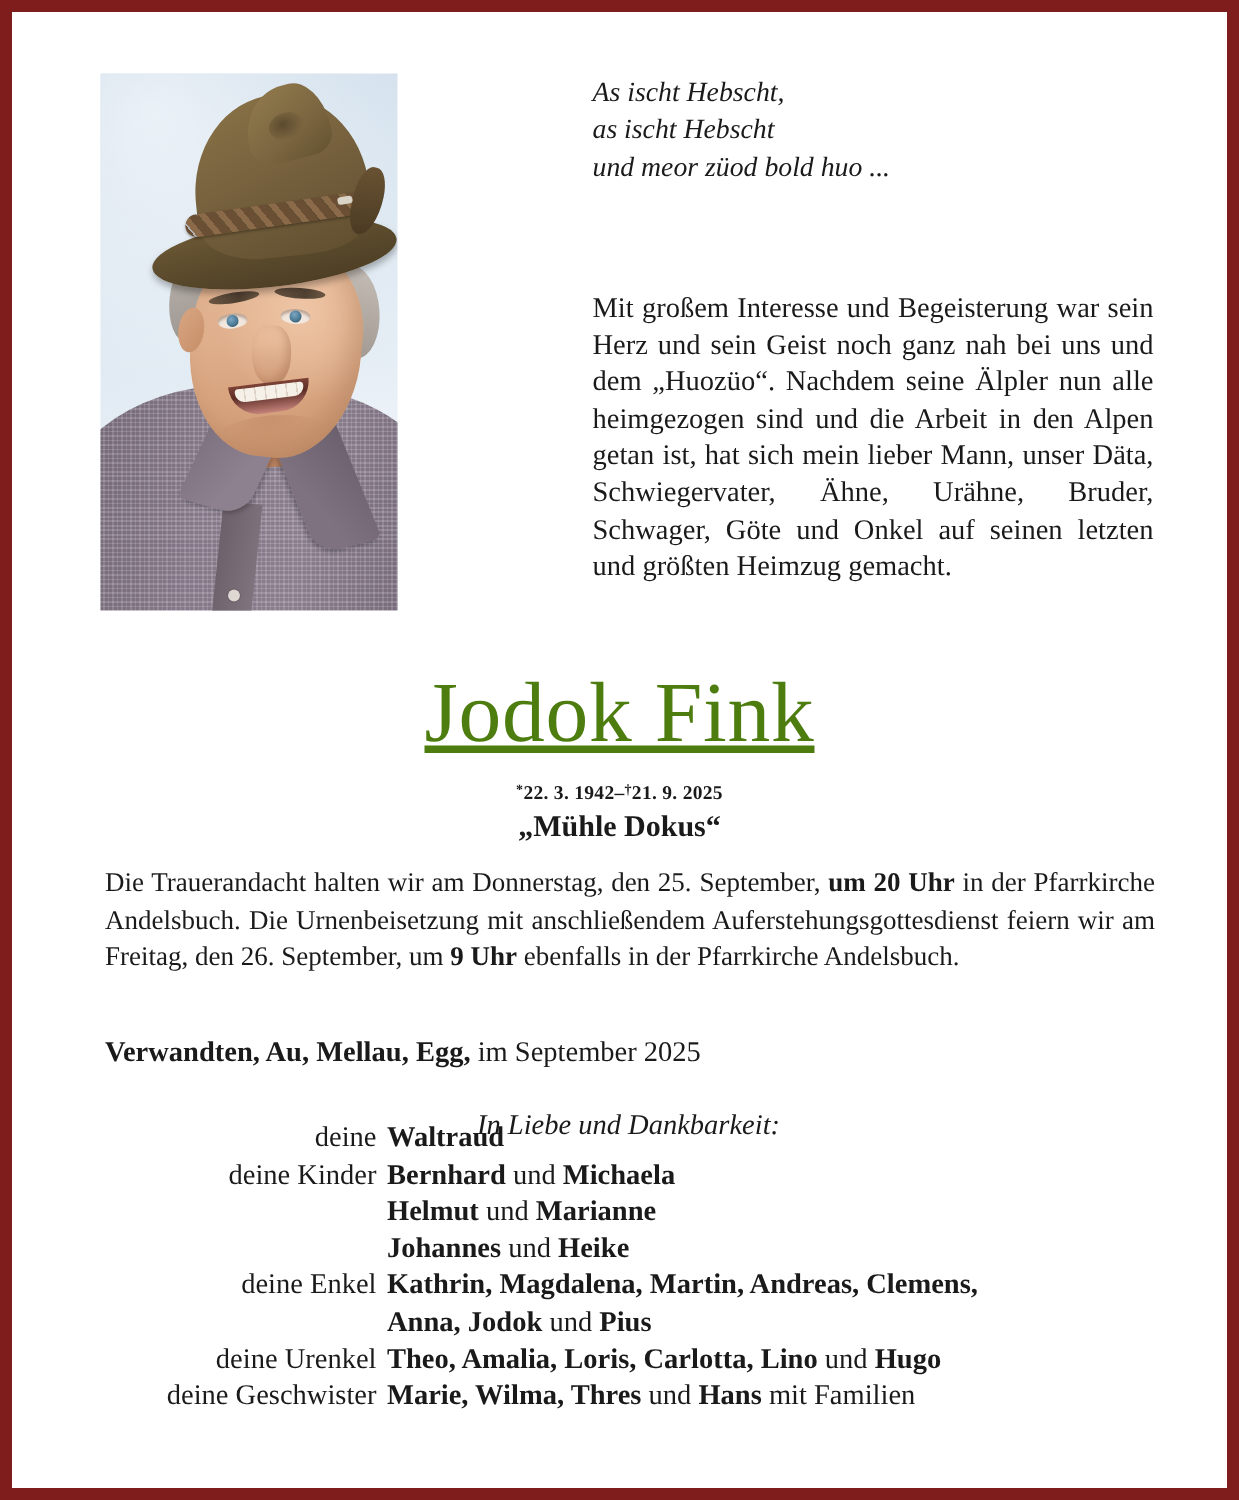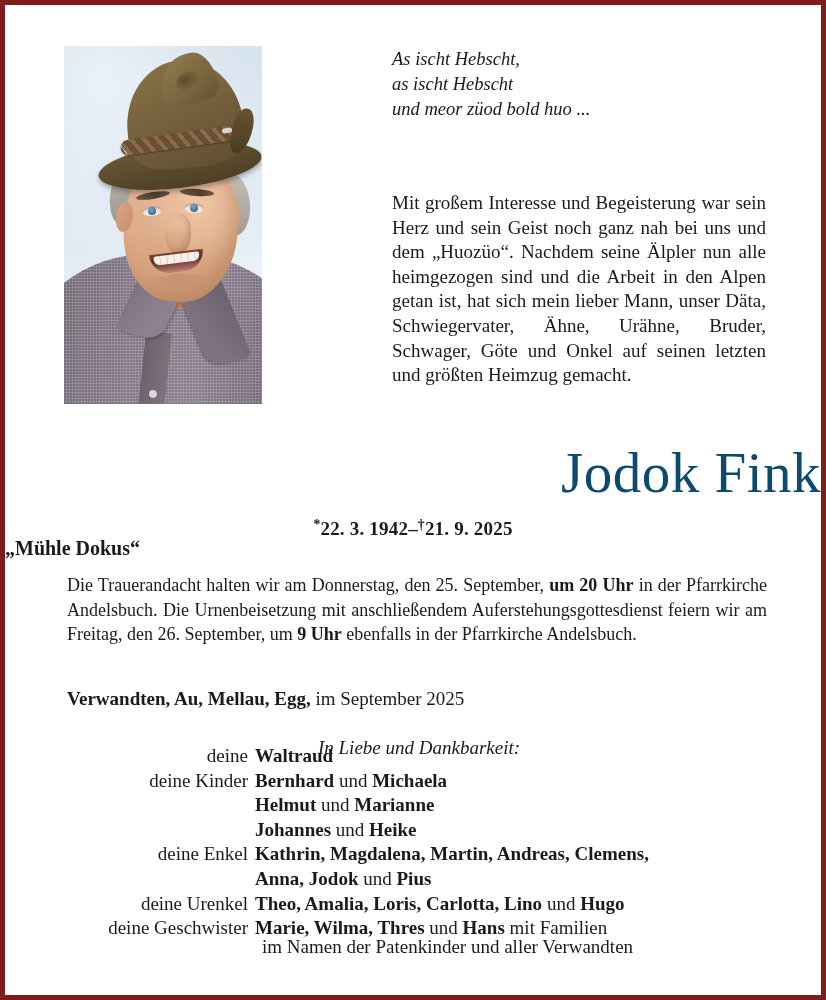--- a/index.html
+++ b/index.html
@@ -11,21 +11,21 @@
     font-family: "Liberation Serif", "DejaVu Serif", serif;
     color: #1a1a1a;
   }
 
   .notice {
     position: relative;
     width: 826px;
     height: 1000px;
     box-sizing: border-box;
     background: #ffffff;
-    border: 5px solid #7f1d1d;
+    border: 8px solid #7f1d1d;
     overflow: hidden;
   }
 
   .inner {
     position: relative;
     width: 100%;
     height: 100%;
     box-sizing: border-box;
     background: #ffffff;
   }
@@ -325,49 +325,50 @@
     text-align: justify;
     text-justify: inter-word;
     hyphens: manual;
   }
 
   .deceased-name {
     position: absolute;
     left: 0;
     right: 0;
     top: 437px;
-    text-align: right;
+    text-align: center;
     font-size: 57px;
     line-height: 62px;
     letter-spacing: 0.5px;
-    color: #0c4a6e;
+    color: #4d7c0f;
+    text-decoration: underline;
   }
 
   .dates {
     position: absolute;
     left: 0;
     right: 0;
     top: 508px;
     text-align: center;
-    font-size: 19px;
+    font-size: 13px;
     font-weight: bold;
     line-height: 23px;
     letter-spacing: 0.2px;
   }
   .dates sup {
     font-size: 0.72em;
     vertical-align: 0.42em;
     font-weight: bold;
   }
   .nickname {
     position: absolute;
     left: 0;
     right: 0;
     top: 531px;
-    text-align: left;
+    text-align: center;
     font-size: 20px;
     font-weight: bold;
     line-height: 24px;
   }
 
   .service {
     position: absolute;
     left: 62px;
     top: 568px;
     width: 700px;
@@ -531,16 +532,15 @@
         <div class="fam-row">
           <div class="fam-label">deine Urenkel</div>
           <div class="fam-names"><b>Theo, Amalia, Loris, Carlotta, Lino</b> und <b>Hugo</b></div>
         </div>
         <div class="fam-row">
           <div class="fam-label">deine Geschwister</div>
           <div class="fam-names"><b>Marie, Wilma, Thres</b> und <b>Hans</b> mit Familien</div>
         </div>
       </div>
 
-    <div class="closing">im Namen der Patenkinder und aller Verwandten</div>
 
   </div>
 </div>
 
 </body></html>

